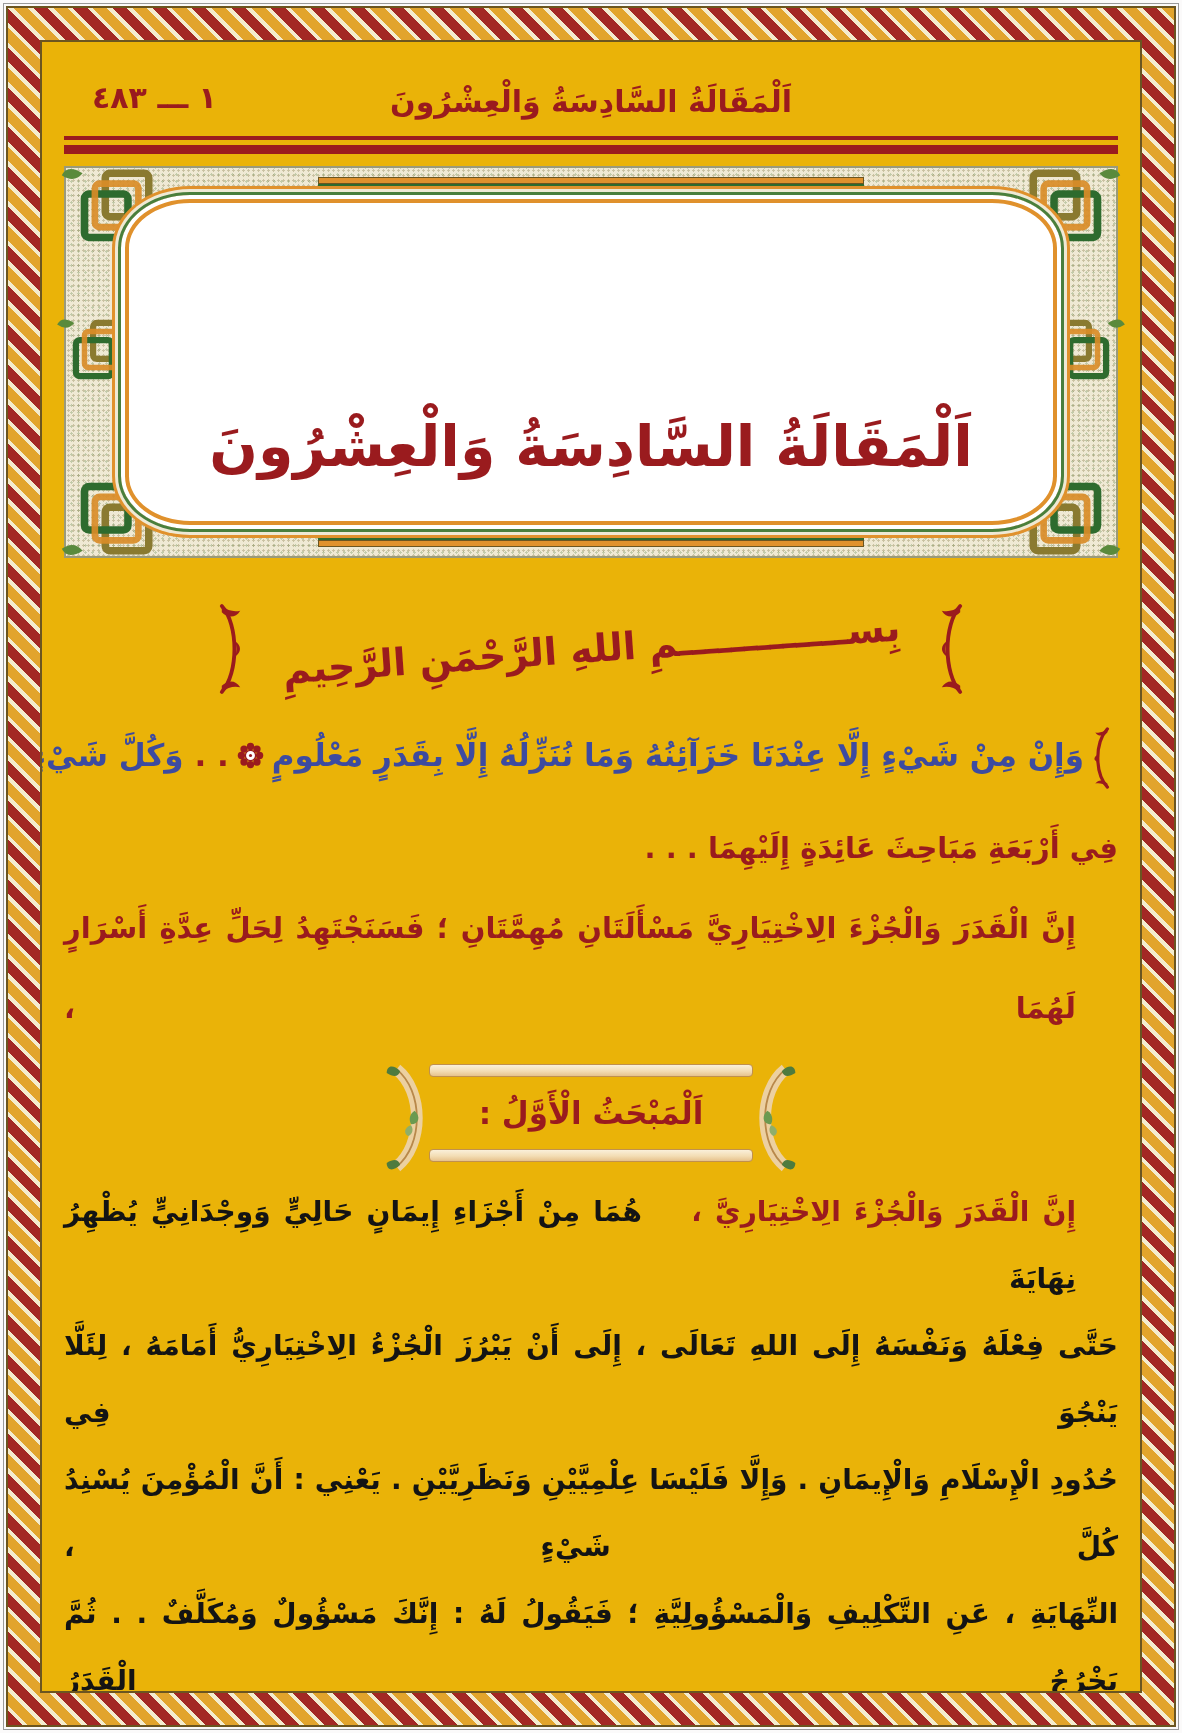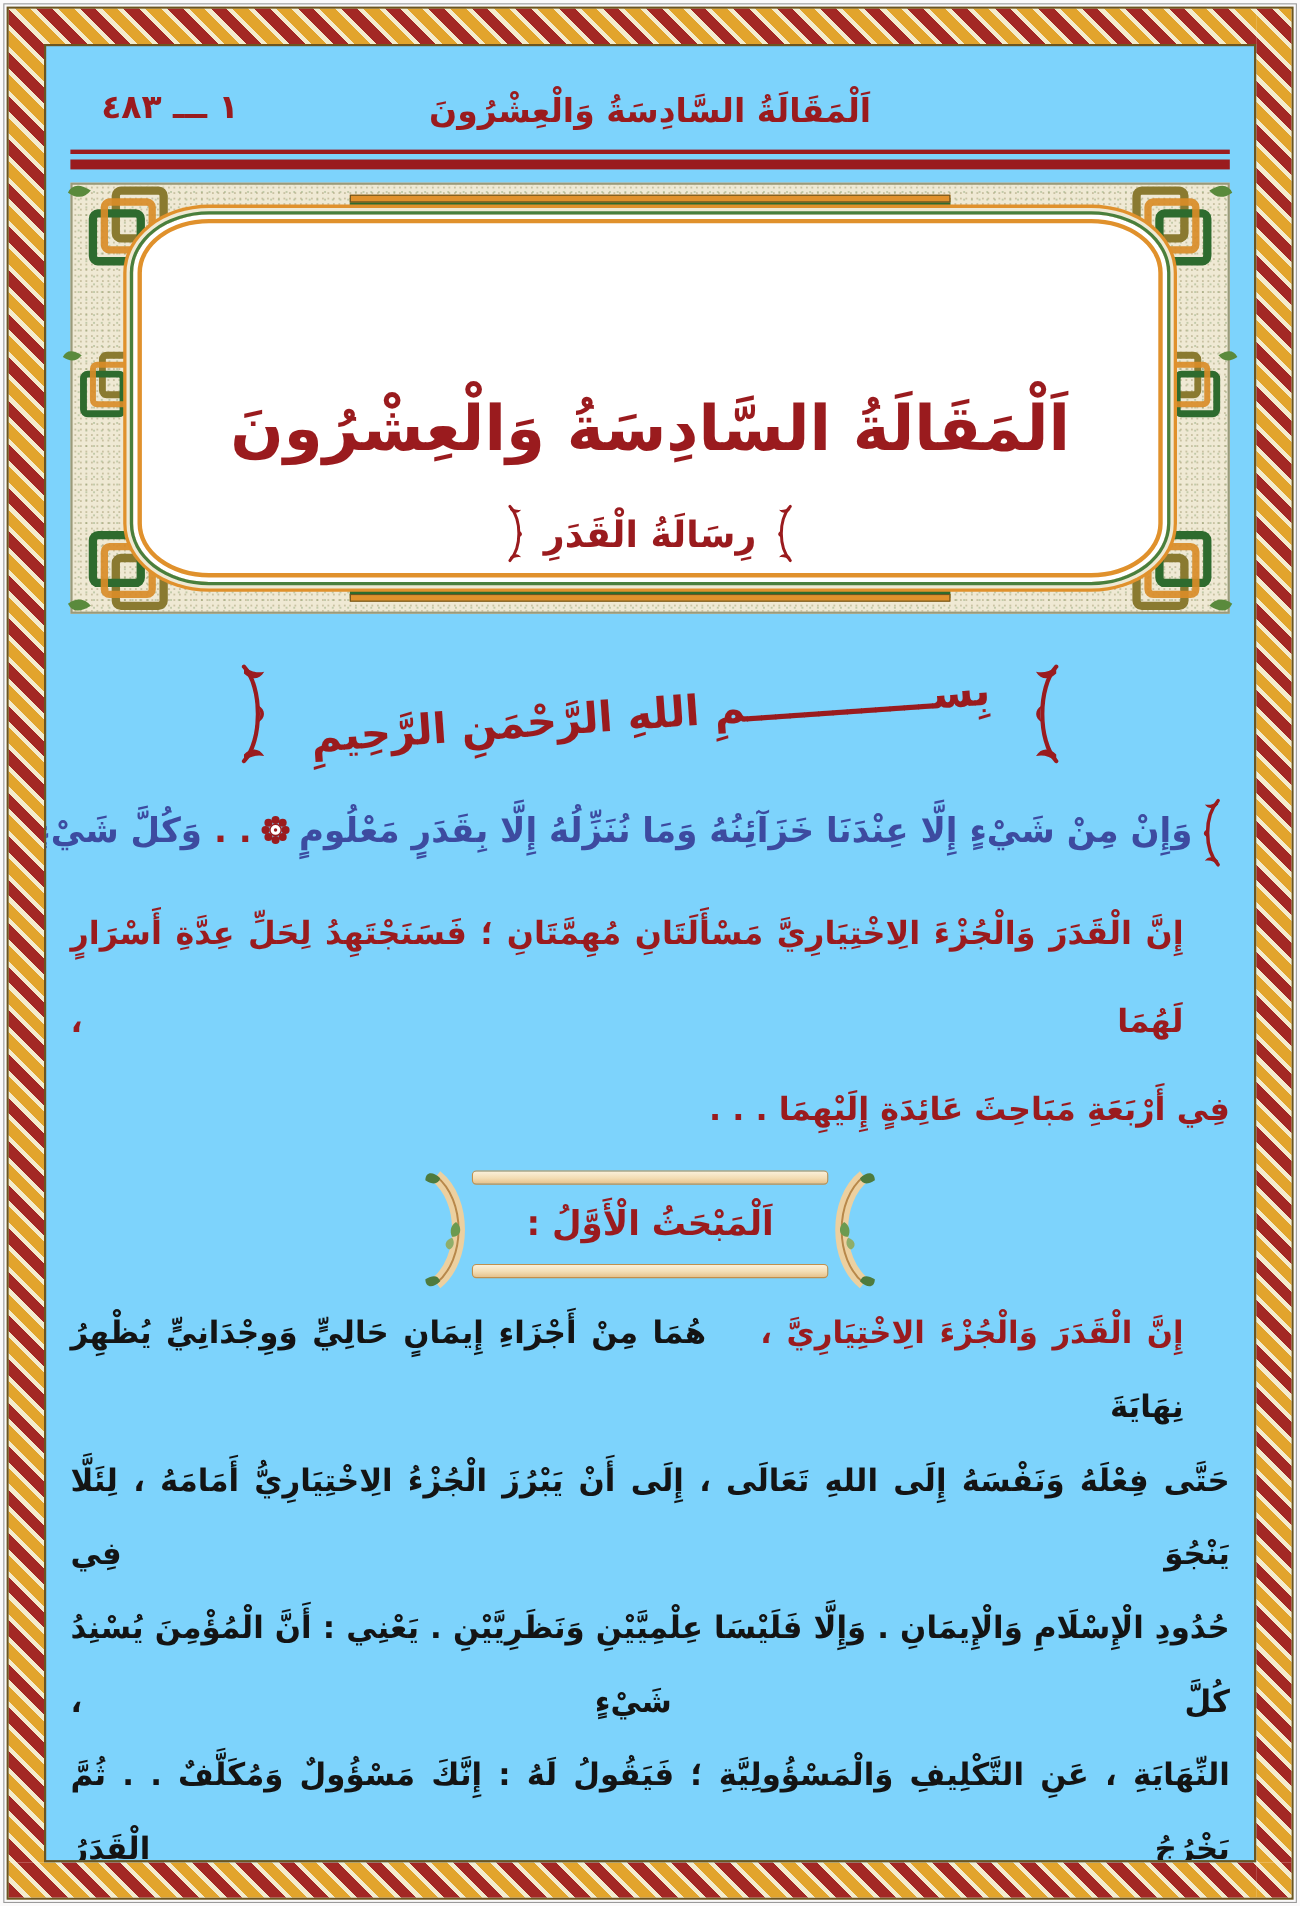--- a/index.html
+++ b/index.html
@@ -7,21 +7,21 @@
     --chain-red:#a32824; --chain-gold:#e2a42c; --chain-cream:#f4ecce; --chain-brown:#6b5520;
     --mat-beige:#efe9d4; --frame-green:#4a7f3c; --frame-orange:#e0912c; --frame-olive:#8a7a30;
     --cartouche-tan:#f3ddb4; --cartouche-border:#c0904e;
   }
   *{box-sizing:border-box; margin:0; padding:0;}
   html,body{width:1182px; height:1733px; background:#fbfafa; font-family:"DejaVu Sans",sans-serif;}
   .sheet{position:absolute; inset:3px; border:1px solid #9a9a9a;}
   .b2{position:absolute; inset:2px; border:2px solid var(--chain-brown);}
   .chain{position:absolute; inset:0; border:32px solid;
     border-image:repeating-linear-gradient(45deg, var(--chain-red) 0 10px, var(--chain-cream) 10px 14px, var(--chain-gold) 14px 24px, var(--chain-cream) 24px 28px) 32;}
-  .b4{position:absolute; inset:0; border:2px solid var(--chain-brown); background:#7dd3fc; overflow:hidden;}
+  .b4{position:absolute; inset:0; border:2px solid var(--chain-brown); background:#eab308; overflow:hidden;}
   .page{position:absolute; inset:0; padding:0 22px; direction:rtl;}
 
   
   .hdr{position:relative; margin-top:36px; height:48px;}
   .page-num{position:absolute; left:28px; top:2px; color:var(--accent-red); font-weight:bold; font-size:30px; direction:rtl;}
   .running-title{text-align:center; color:var(--accent-red); font-weight:bold; font-size:30px; line-height:48px;}
   .rule-thin{height:4px; background:var(--accent-red); margin-top:10px;}
   .rule-thick{height:9px; background:var(--accent-red); margin-top:5px;}
 
   
@@ -168,29 +168,20 @@
                 <use href="#sym-knot"></use>
               </svg>
         <svg class="knot k-ml">
                 <use href="#sym-knot"></use>
               </svg>
         <svg class="knot k-mr">
                 <use href="#sym-knot"></use>
               </svg>
         <div class="ornament-inner">
           <h2 class="main-title">اَلْمَقَالَةُ السَّادِسَةُ وَالْعِشْرُونَ</h2>
-          <div class="subtitle-row">
-            <svg class="sub-bracket">
-                    <use href="#sym-bracket"></use>
-                  </svg>
-            <div class="subtitle">رِسَالَةُ الْقَدَرِ</div>
-            <svg class="sub-bracket flip">
-                    <use href="#sym-bracket"></use>
-                  </svg>
-          </div>
         </div>
       </section>
 
       <div class="basmala-row">
         <svg class="flourish">
                 <use href="#sym-flourish"></use>
               </svg>
         <div class="basmala-text">بِســـــــــــــمِ اللهِ الرَّحْمَنِ الرَّحِيمِ</div>
         <svg class="flourish flip">
                 <use href="#sym-flourish"></use>
@@ -202,22 +193,22 @@
           <svg class="v-bracket">
                   <use href="#sym-bracket"></use>
                 </svg><span class="v-blue">وَإِنْ مِنْ شَيْءٍ إِلَّا عِنْدَنَا خَزَآئِنُهُ وَمَا نُنَزِّلُهُ إِلَّا بِقَدَرٍ مَعْلُومٍ</span><svg class="rosette">
                   <use href="#sym-rosette"></use>
                 </svg><span class="v-red">. .</span>
           <span class="v-blue">وَكُلَّ شَيْءٍ</span>
         </div>
       </div>
 
       <div class="intro">
+        <div class="intro-line ralign">فِي أَرْبَعَةِ مَبَاحِثَ عَائِدَةٍ إِلَيْهِمَا . . .</div>
         <div class="intro-line jfy ind">إِنَّ الْقَدَرَ وَالْجُزْءَ الِاخْتِيَارِيَّ مَسْأَلَتَانِ مُهِمَّتَانِ ؛ فَسَنَجْتَهِدُ لِحَلِّ عِدَّةِ أَسْرَارٍ لَهُمَا ،</div>
-        <div class="intro-line ralign">فِي أَرْبَعَةِ مَبَاحِثَ عَائِدَةٍ إِلَيْهِمَا . . .</div>
       </div>
 
       <div class="cartouche">
         <div class="car-bar car-top"></div>
         <div class="car-bar car-bot"></div>
         <svg class="car-curl curl-r">
                 <use href="#sym-curl"></use>
               </svg>
         <svg class="car-curl curl-l">
                 <use href="#sym-curl"></use>

